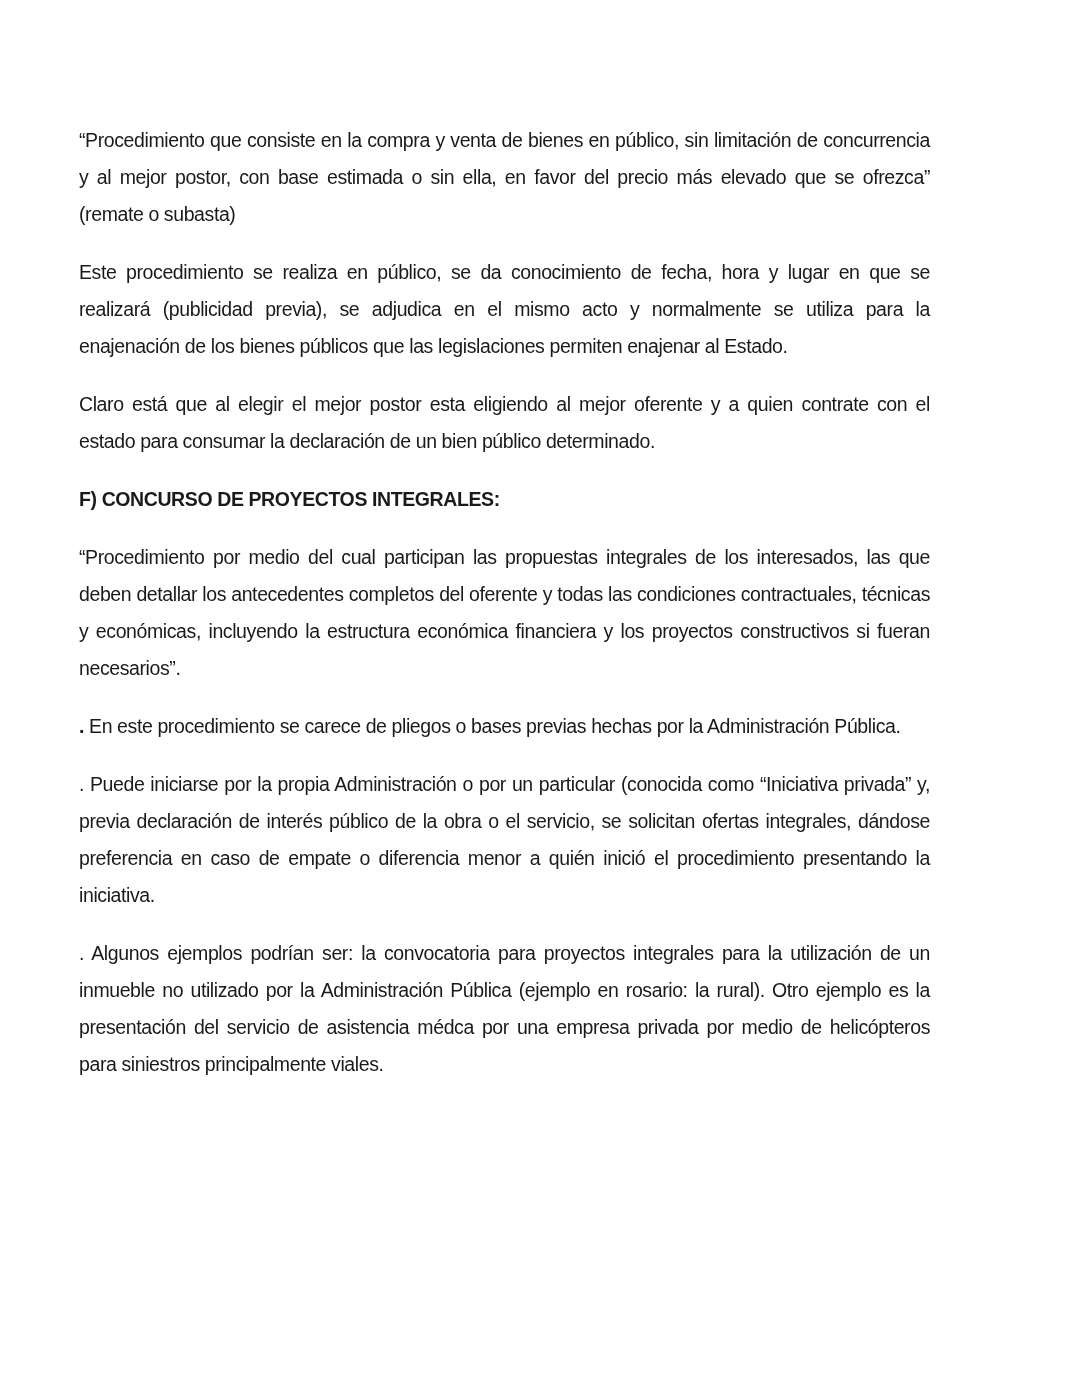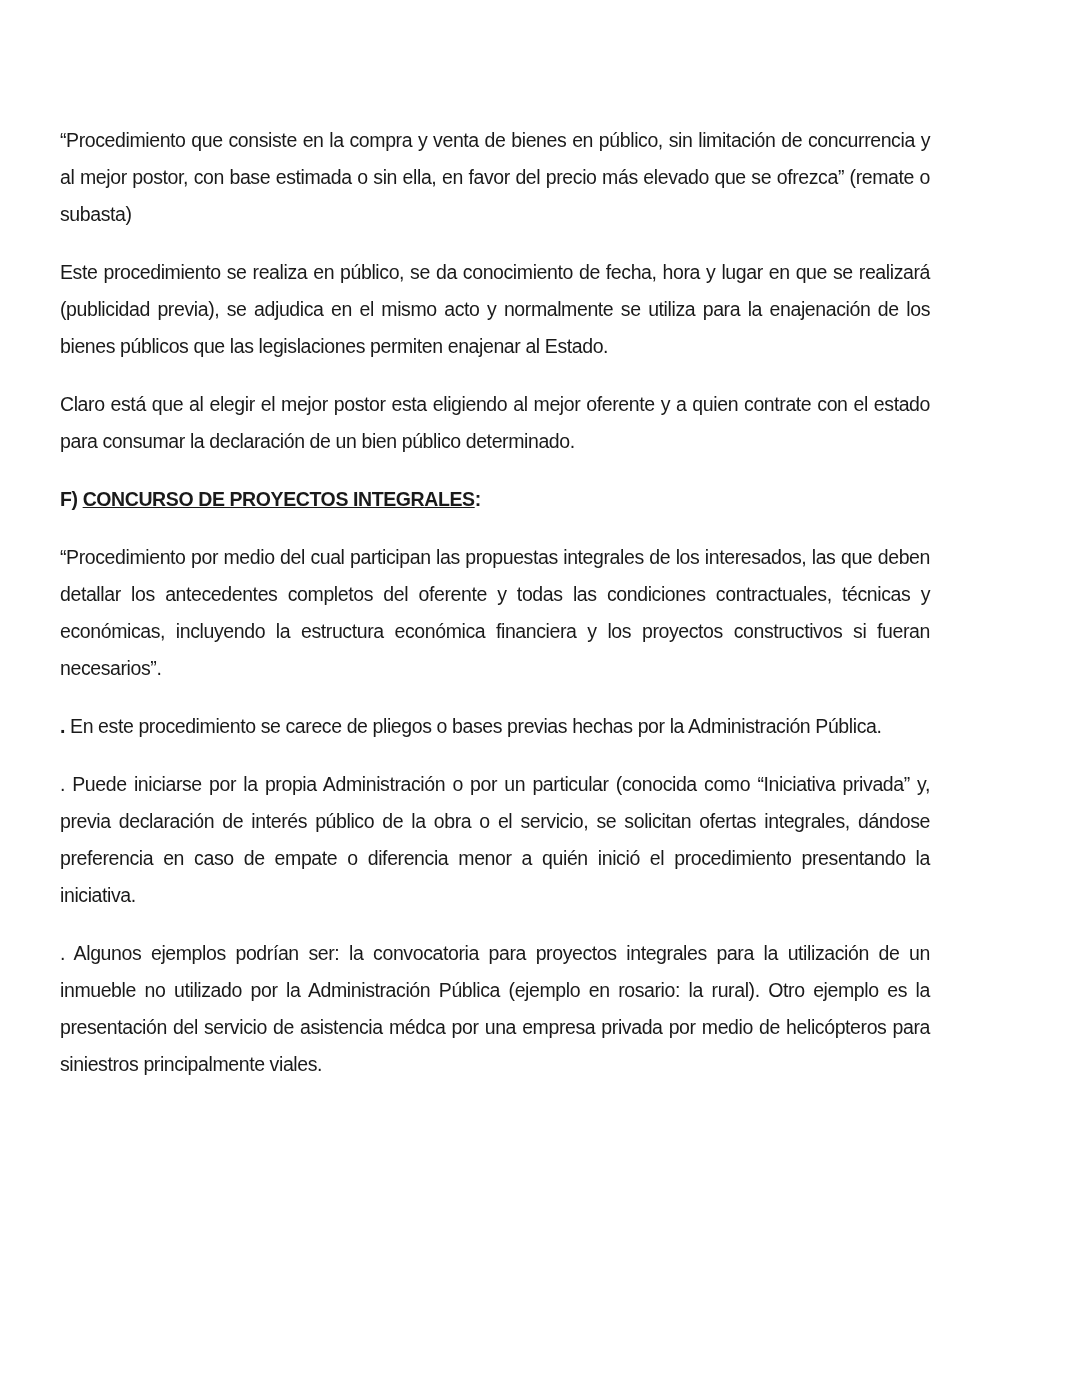--- a/index.html
+++ b/index.html
@@ -9,40 +9,39 @@
   }
   body {
     width: 1080px;
     height: 1397px;
     overflow: hidden;
   }
   .page {
     box-sizing: border-box;
     width: 1080px;
     height: 1397px;
-    padding: 122px 150px 0 60px;
+    padding: 122px 150px 0 79px;
     background: #ffffff;
     font-family: "Liberation Sans", sans-serif;
     font-size: 19.5px;
     line-height: 37px;
     letter-spacing: -0.4px;
     color: #1a1a1a;
   }
   .para {
     margin: 0 0 21px 0;
     text-align: justify;
     text-justify: inter-word;
   }
   .heading {
     margin: 0 0 21px 0;
     text-align: left;
     font-weight: bold;
   }
   .underline {
-    text-decoration: underline;
   }
   .bold {
     font-weight: bold;
   }
 </style>
 </head>
 <body>
 
 <div class="page">
 

